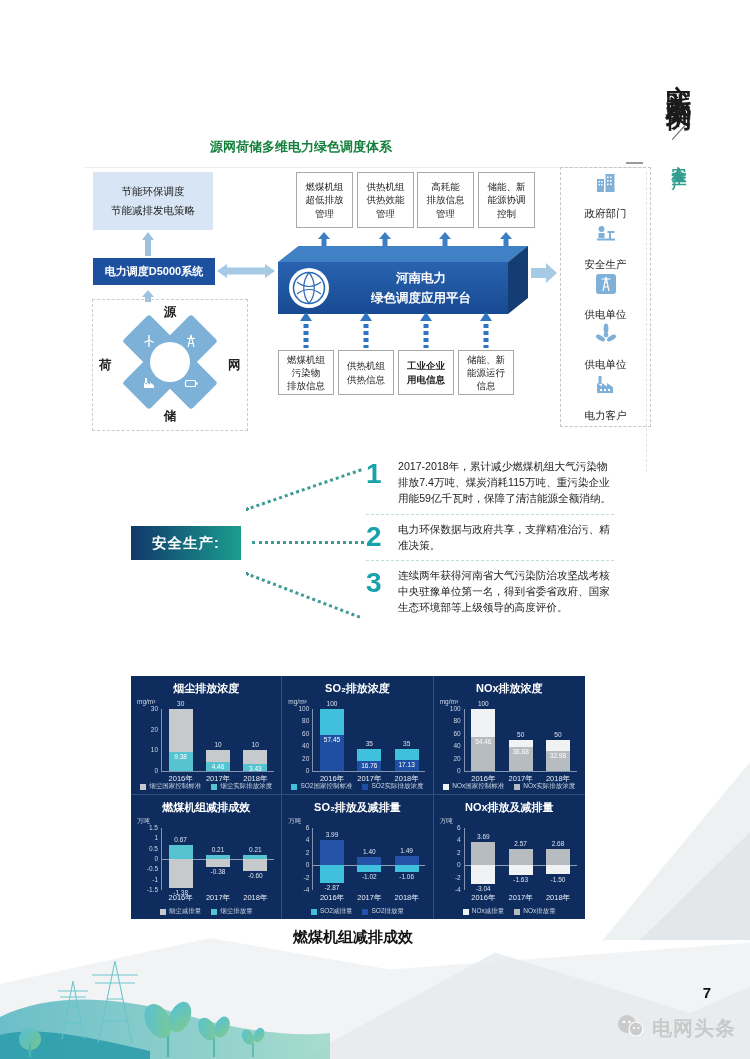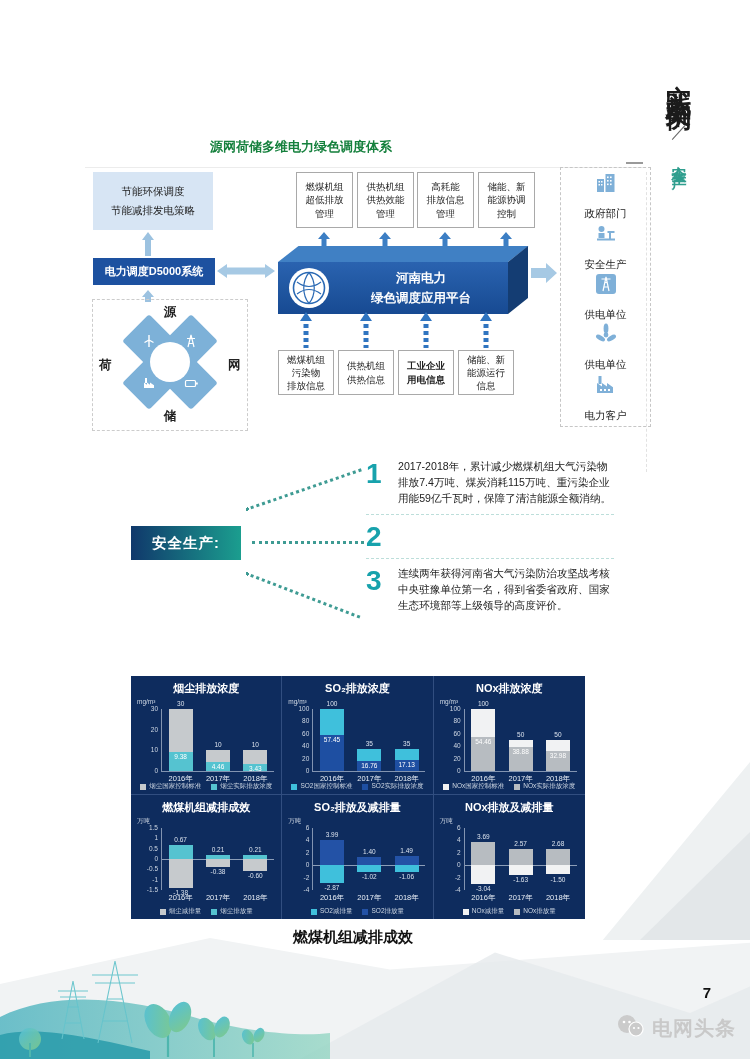--- a/index.html
+++ b/index.html
@@ -326,20 +326,21 @@
   <div class="dotline" style="left:252px;top:541px;width:112px;"></div>
   <div class="dotline" style="left:246px;top:572px;width:122px;transform:rotate(21deg);transform-origin:left center;"></div>
   <div class="ach-list" id="ach-list">
       <div class="ach-item">
         <div class="ach-num">1</div>
         <div class="ach-text">2017-2018年，累计减少燃煤机组大气污染物排放7.4万吨、煤炭消耗115万吨、重污染企业用能59亿千瓦时，保障了清洁能源全额消纳。</div>
       </div>
       <div class="ach-div"></div>
       <div class="ach-item">
         <div class="ach-num">2</div>
+        <div class="ach-text">电力环保数据与政府共享，支撑精准治污、精准决策。</div>
       </div>
       <div class="ach-div"></div>
       <div class="ach-item">
         <div class="ach-num">3</div>
         <div class="ach-text">连续两年获得河南省大气污染防治攻坚战考核中央驻豫单位第一名，得到省委省政府、国家生态环境部等上级领导的高度评价。</div>
       </div>
     </div>
 
   <div class="charts-panel" id="charts">
       <div class="mc row1">

